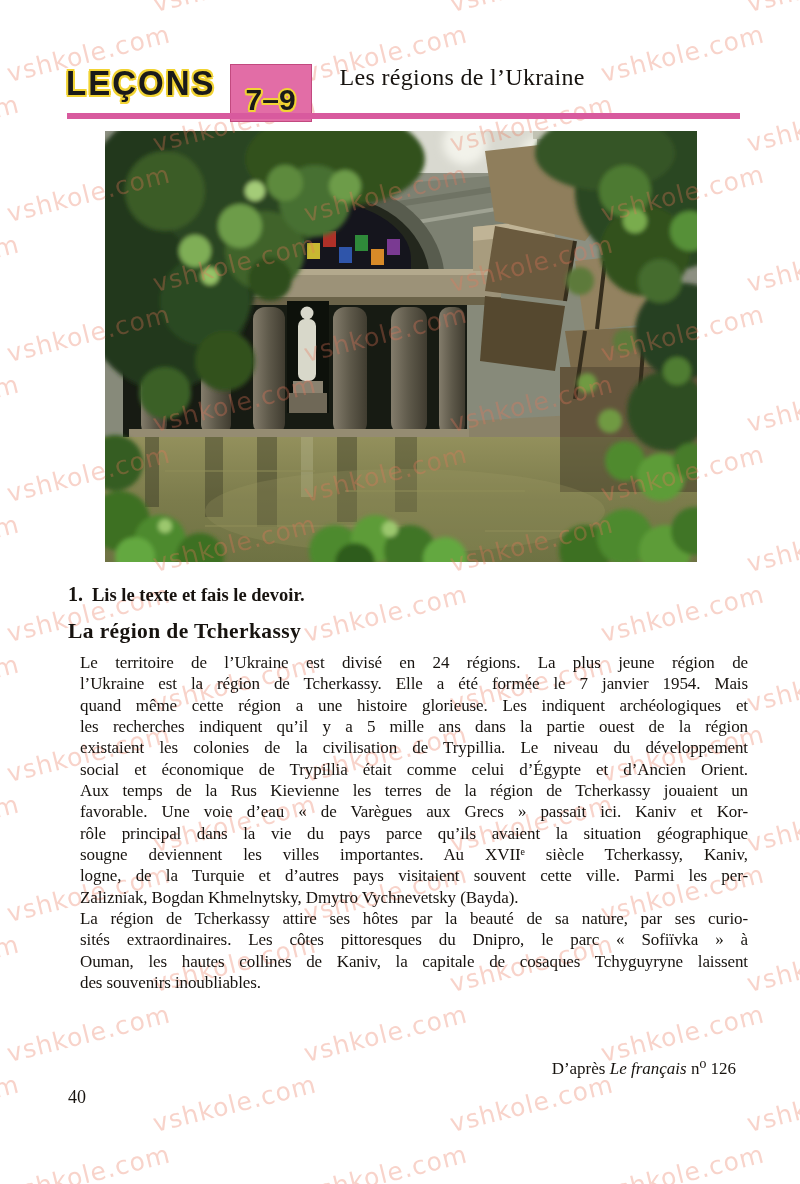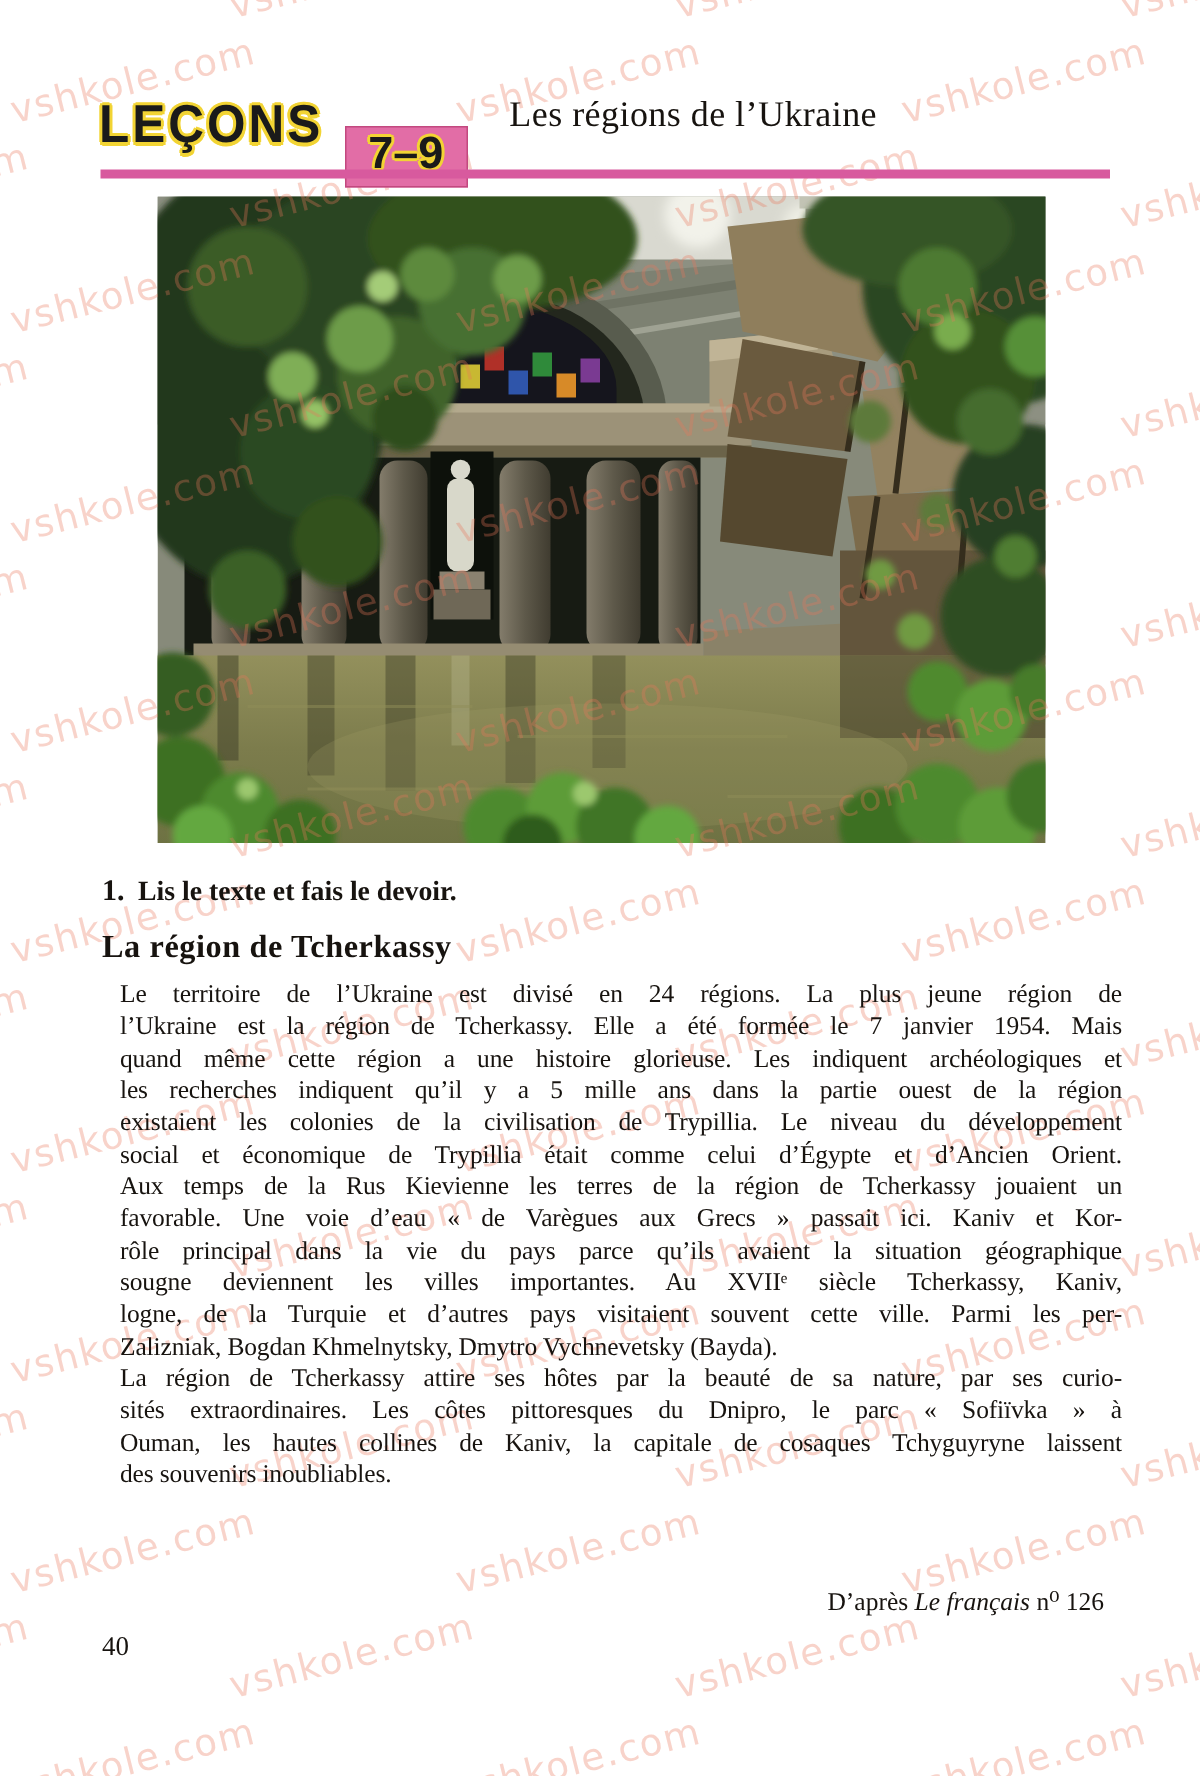--- a/index.html
+++ b/index.html
@@ -18,26 +18,25 @@
   .hdr { position:absolute; left:66px; top:64px; display:flex; align-items:flex-start; z-index:4; }
   .lessons {
     font-family:"Liberation Sans","DejaVu Sans",sans-serif; font-weight:700;
     font-size:33px; letter-spacing:2px; color:#1a1a1a; transform:scaleY(1.08);
     text-shadow: 2px 0 0 #f2d434, -2px 0 0 #f2d434, 0 2px 0 #f2d434, 0 -2px 0 #f2d434,
                  1.5px 1.5px 0 #f2d434, -1.5px -1.5px 0 #f2d434,
                  1.5px -1.5px 0 #f2d434, -1.5px 1.5px 0 #f2d434;
   }
   .range-badge {
     margin-left:14px; background:#e26da6; border:1px solid #c2497f;
-    padding:1px 15px 4px; font-family:"Liberation Sans","DejaVu Sans",sans-serif;
+    padding:18px 15px 4px; font-family:"Liberation Sans","DejaVu Sans",sans-serif;
     font-weight:700; font-size:30px; color:#1a1a1a;
     text-shadow: 2px 0 0 #f2d434, -2px 0 0 #f2d434, 0 2px 0 #f2d434, 0 -2px 0 #f2d434,
                  1.5px 1.5px 0 #f2d434, -1.5px -1.5px 0 #f2d434,
                  1.5px -1.5px 0 #f2d434, -1.5px 1.5px 0 #f2d434;
-    margin-top: 20px;
   }
   .page-title { margin:0 0 0 28px; font-size:24px; font-weight:400; letter-spacing:0.3px; }
   .rule { position:absolute; left:67px; top:113px; width:673px; height:6px; background:#d85a9e; z-index:4; }
   .photo { position:absolute; left:105px; top:131px; width:592px; height:431px; margin:0; z-index:1; }
   .task { position:absolute; left:68px; top:583px; font-size:18.5px; font-weight:700; z-index:4; }
   .task-num { font-size:20px; margin-right:9px; }
   .article-heading {
     position:absolute; left:68px; top:619px; width:668px; margin:0;
     font-size:21.5px; font-weight:700; letter-spacing:0.4px; z-index:4;
   }

